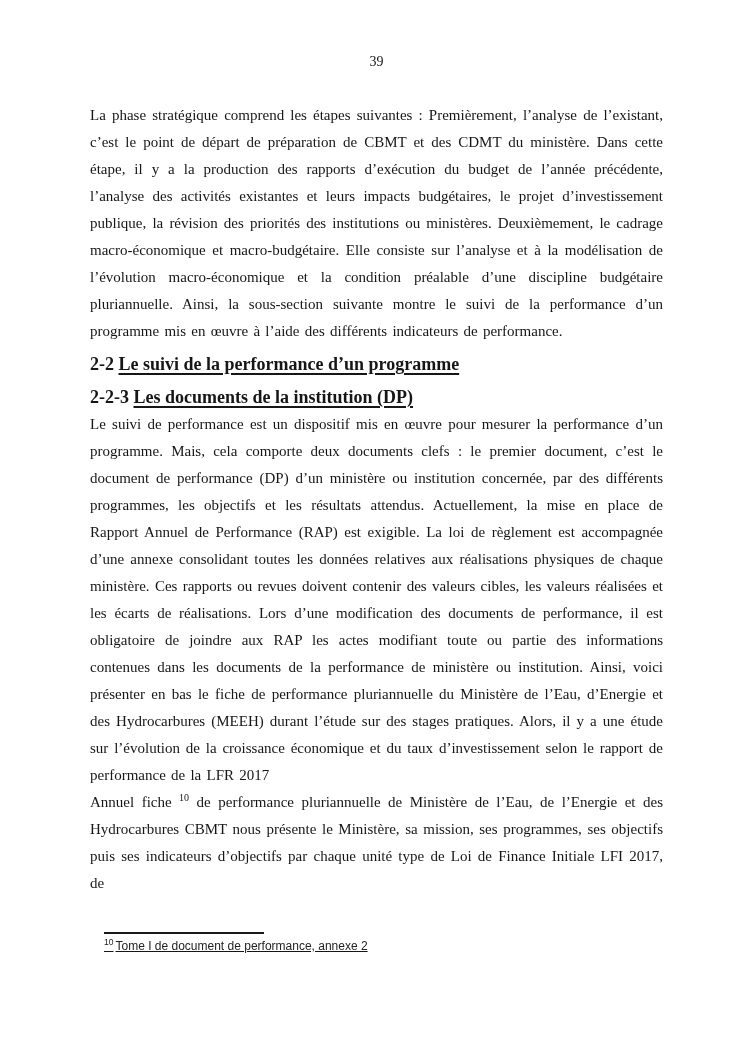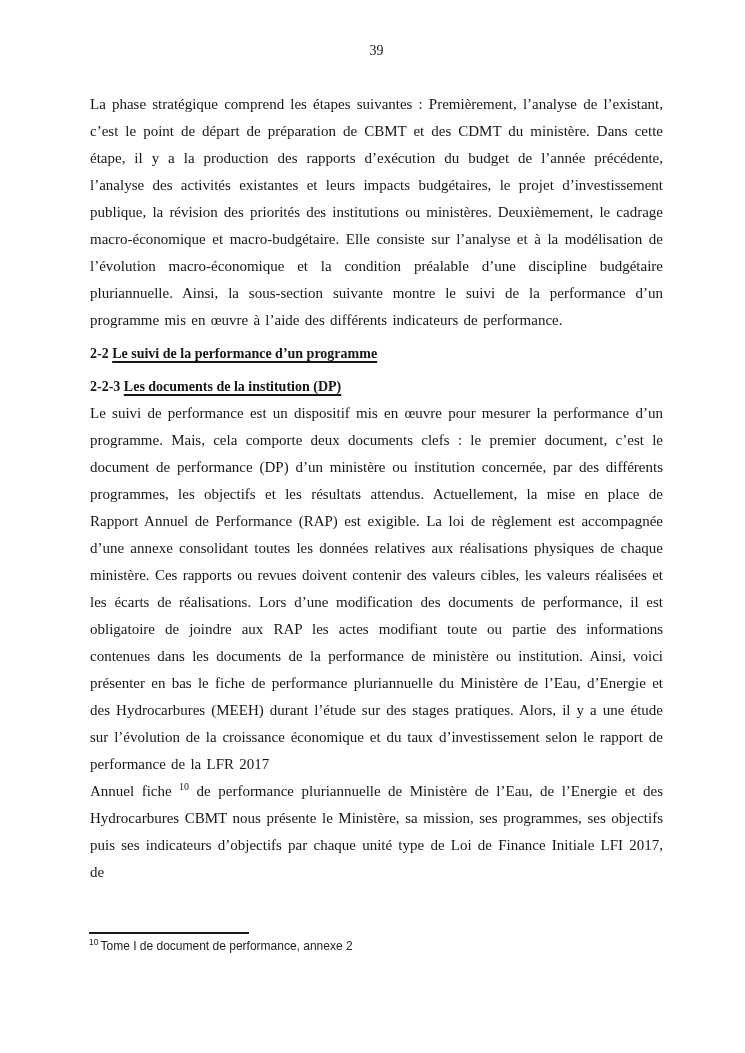--- a/index.html
+++ b/index.html
@@ -7,56 +7,57 @@
   body {
     background: #ffffff;
     color: #161616;
     font-family: "Liberation Serif", serif;
     position: relative;
     overflow: hidden;
   }
   .page {
     position: absolute;
     inset: 0;
-    padding: 42px 82px 0 90px;
+    padding: 53px 82px 0 90px;
     border-radius: 22px;
   }
   .page-number {
     text-align: center;
     font-size: 14px;
     line-height: 17px;
     margin-bottom: 32px;
   }
   .body-par {
     font-size: 15px;
     line-height: 27px;
     text-align: justify;
     word-spacing: 1.5px;
   }
   .heading {
-    font-size: 14px;
+    font-size: 18px;
     line-height: 27px;
     font-weight: bold;
     margin-top: 6px;
     white-space: nowrap;
   }
   .heading .h-num { text-decoration: none; }
   .heading .h-title { text-decoration: underline; text-underline-offset: 3px; text-decoration-thickness: 1.5px; }
   .mt-lg { margin-top: 25px; }
   sup.fn-ref {
     font-size: 10px;
     line-height: 0;
     vertical-align: super;
   }
   .footnote-area {
     position: absolute;
-    left: 89px;
+    left: 104px;
     top: 932px;
     width: 573px;
     font-family: "Liberation Sans", sans-serif;
+    text-decoration: underline;
   }
   .footnote-rule {
     width: 160px;
     border-top: 2px solid #1a1a1a;
     margin-bottom: 5px;
   }
   .footnote-text {
     font-size: 12px;
     line-height: 15px;
     color: #222;

